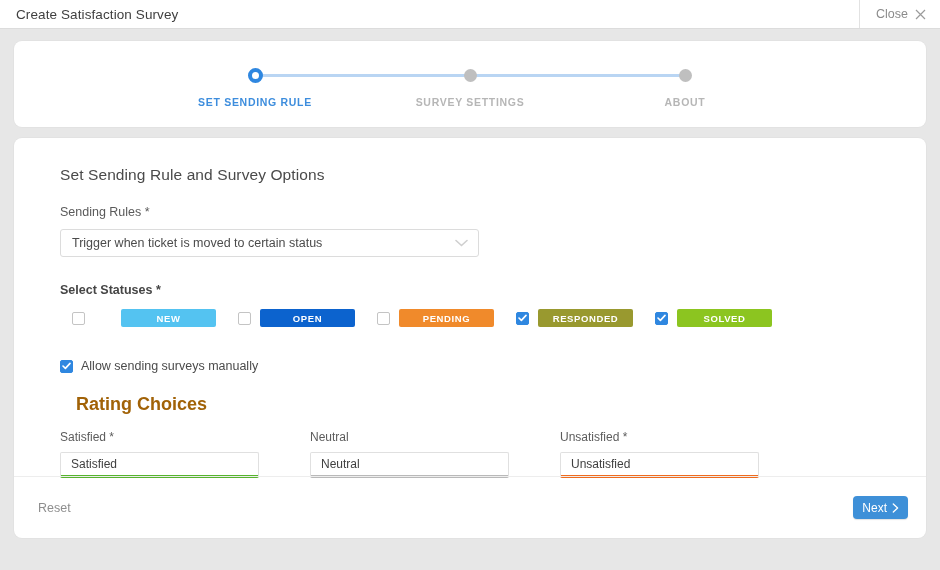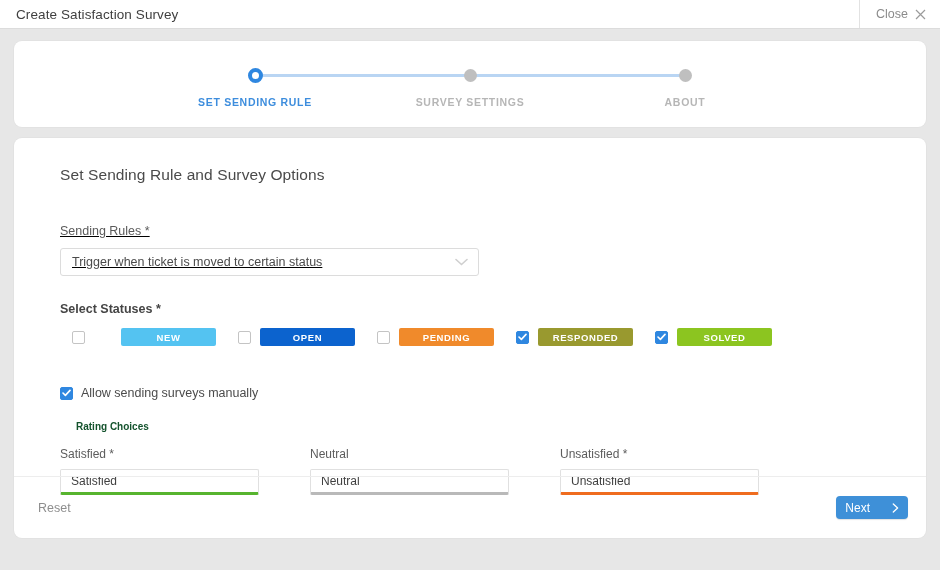--- a/index.html
+++ b/index.html
@@ -71,21 +71,21 @@
 
   
   .form-card { margin-top: 11px; height: 400px; position: relative; }
   .form-inner { padding: 28px 0 0 46px; }
   .form-title { font-size: 15.5px; color: #4a4a4a; letter-spacing: 0.1px; }
   .form-sub { font-size: 11.5px; color: #8d8d8d; margin-top: 14px; letter-spacing: 0.05px; }
 
   .field-label { font-size: 12.5px; color: #5a5a5a; }
   .field-label.bold { font-weight: bold; color: #454545; }
 
-  .select-row { margin-top: 40px; text-decoration: underline; }
+  .select-row { margin-top: 21px; }
   .select-box {
     margin-top: 10px;
     width: 419px; height: 28px;
     border: 1px solid #dcdcdc; border-radius: 3px;
     background: #fff;
     display: flex; align-items: center;
     padding: 0 10px 0 11px;
     font-size: 12.5px; color: #4b4b4b;
   }
   .select-chevron { margin-left: auto; color: #c9c9c9; display: block; line-height: 0; }
@@ -105,24 +105,24 @@
   
   .cb {
     width: 13px; height: 13px; border-radius: 2px;
     border: 1px solid #c4c4c4; background: #fff;
     display: inline-flex; align-items: center; justify-content: center;
     flex: none;
   }
   .cb.checked { background: #2f87e0; border-color: #2f87e0; }
   .cb svg { display: block; }
 
-  .manual-row { margin-top: 40px; display: flex; align-items: center; gap: 8px; }
+  .manual-row { margin-top: 32px; display: flex; align-items: center; gap: 8px; }
   .manual-label { font-size: 12.5px; color: #4b4b4b; }
 
-  .rating-title { margin-top: 21px; font-size: 10px; font-weight: bold; color: #14532d; padding-left: 16px; }
+  .rating-title { margin-top: 21px; font-size: 18px; font-weight: bold; color: #a16207; padding-left: 16px; }
 
   .rating-row { margin-top: 15px; display: flex; gap: 14px; }
   .rating-field { width: 199px; }
   .rating-field + .rating-field { margin-left: 37px; }
   .rating-field-label { font-size: 12px; color: #5c5c5c; }
   .rating-input {
     margin-top: 8px;
     height: 26px;
     border: 1px solid #e0e0e0;
     border-bottom-width: 3px;
@@ -142,21 +142,21 @@
     padding: 0 18px 0 24px;
   }
   .reset-link { font-size: 12.5px; color: #8e8e8e; }
   .next-btn {
     margin-left: auto;
     background: #3e90d8;
     color: #ffffff;
     border-radius: 4px;
     height: 23px;
     padding: 0 9px;
-    display: flex; align-items: center; gap: 22px;
+    display: flex; align-items: center; gap: 5px;
     font-size: 12px;
     box-shadow: 0 1px 1px rgba(0,0,0,0.12);
   }
   .next-chevron { display: block; line-height: 0; }
 </style>
 </head>
 <body>
 
 <div class="titlebar">
   <div class="titlebar-title">Create Satisfaction Survey</div>

